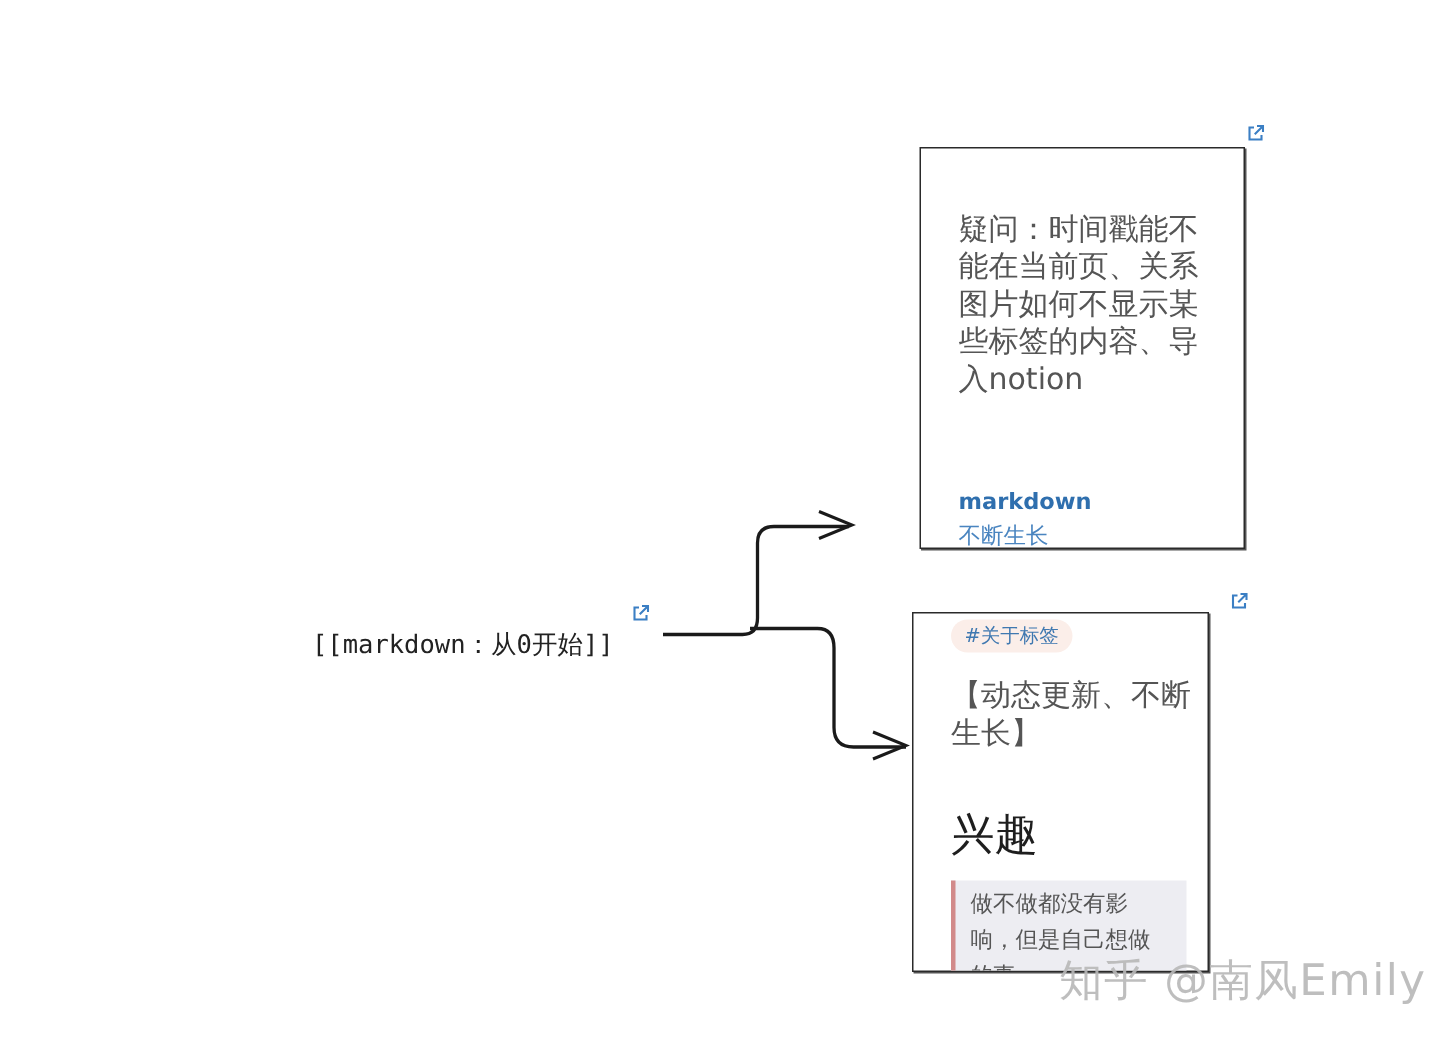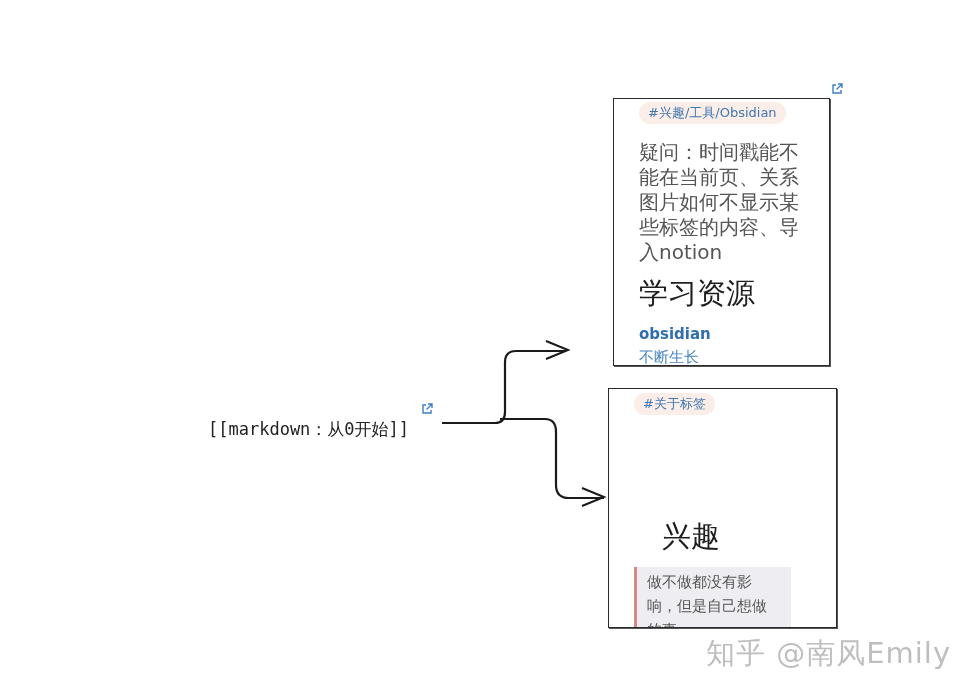--- a/index.html
+++ b/index.html
@@ -65,37 +65,34 @@
       </svg>
   </span>
 
   <span class="open-link-icon" style="left:831px; top:83px;">
     <svg viewBox="0 0 12 12">
         <path d="M5 2H2v8h8V7" fill="none" stroke="currentColor" stroke-width="1.4"></path>
         <path d="M7 1h4v4M11 1L5.5 6.5" fill="none" stroke="currentColor" stroke-width="1.4"></path>
       </svg>
   </span>
   <div class="card" style="left:613px; top:98px; width:217px; height:268px;">
-    <div style="position:absolute; left:25px; top:3px;">
-      <span class="tag">#兴趣/工具/Obsidian</span>
-    </div>
     <p class="para" style="position:absolute; left:25px; top:41px; width:165px;">疑问：时间戳能不能在当前页、关系图片如何不显示某些标签的内容、导入notion</p>
-    <h1 class="heading" style="position:absolute; left:25px; top:175px;">学习资源</h1>
-    <div style="position:absolute; left:25px; top:226px;" class="link-strong">obsidian</div>
+    <div style="position:absolute; left:25px; top:226px;" class="link-strong">markdown</div>
     <div style="position:absolute; left:25px; top:249px;" class="link">不断生长</div>
   </div>
 
   <span class="open-link-icon" style="left:820px; top:395px;">
     <svg viewBox="0 0 12 12">
         <path d="M5 2H2v8h8V7" fill="none" stroke="currentColor" stroke-width="1.4"></path>
         <path d="M7 1h4v4M11 1L5.5 6.5" fill="none" stroke="currentColor" stroke-width="1.4"></path>
       </svg>
   </span>
-  <div class="card" style="left:608px; top:388px; width:229px; height:240px;">
+  <div class="card" style="left:608px; top:408px; width:198px; height:240px;">
     <div style="position:absolute; left:25px; top:4px;">
       <span class="tag">#关于标签</span>
     </div>
-    <h1 class="heading" style="position:absolute; left:25px; top:128px;margin-left:28px;">兴趣</h1>
+    <p class="para" style="position:absolute; left:25px; top:42px; width:160px;">【动态更新、不断生长】</p>
+    <h1 class="heading" style="position:absolute; left:25px; top:128px;">兴趣</h1>
     <div class="quote" style="position:absolute; left:25px; top:178px; width:134px;">做不做都没有影响，但是自己想做的事</div>
   </div>
 
   <div class="watermark">知乎 @南风Emily</div>
 </div>
 
 </body></html>

